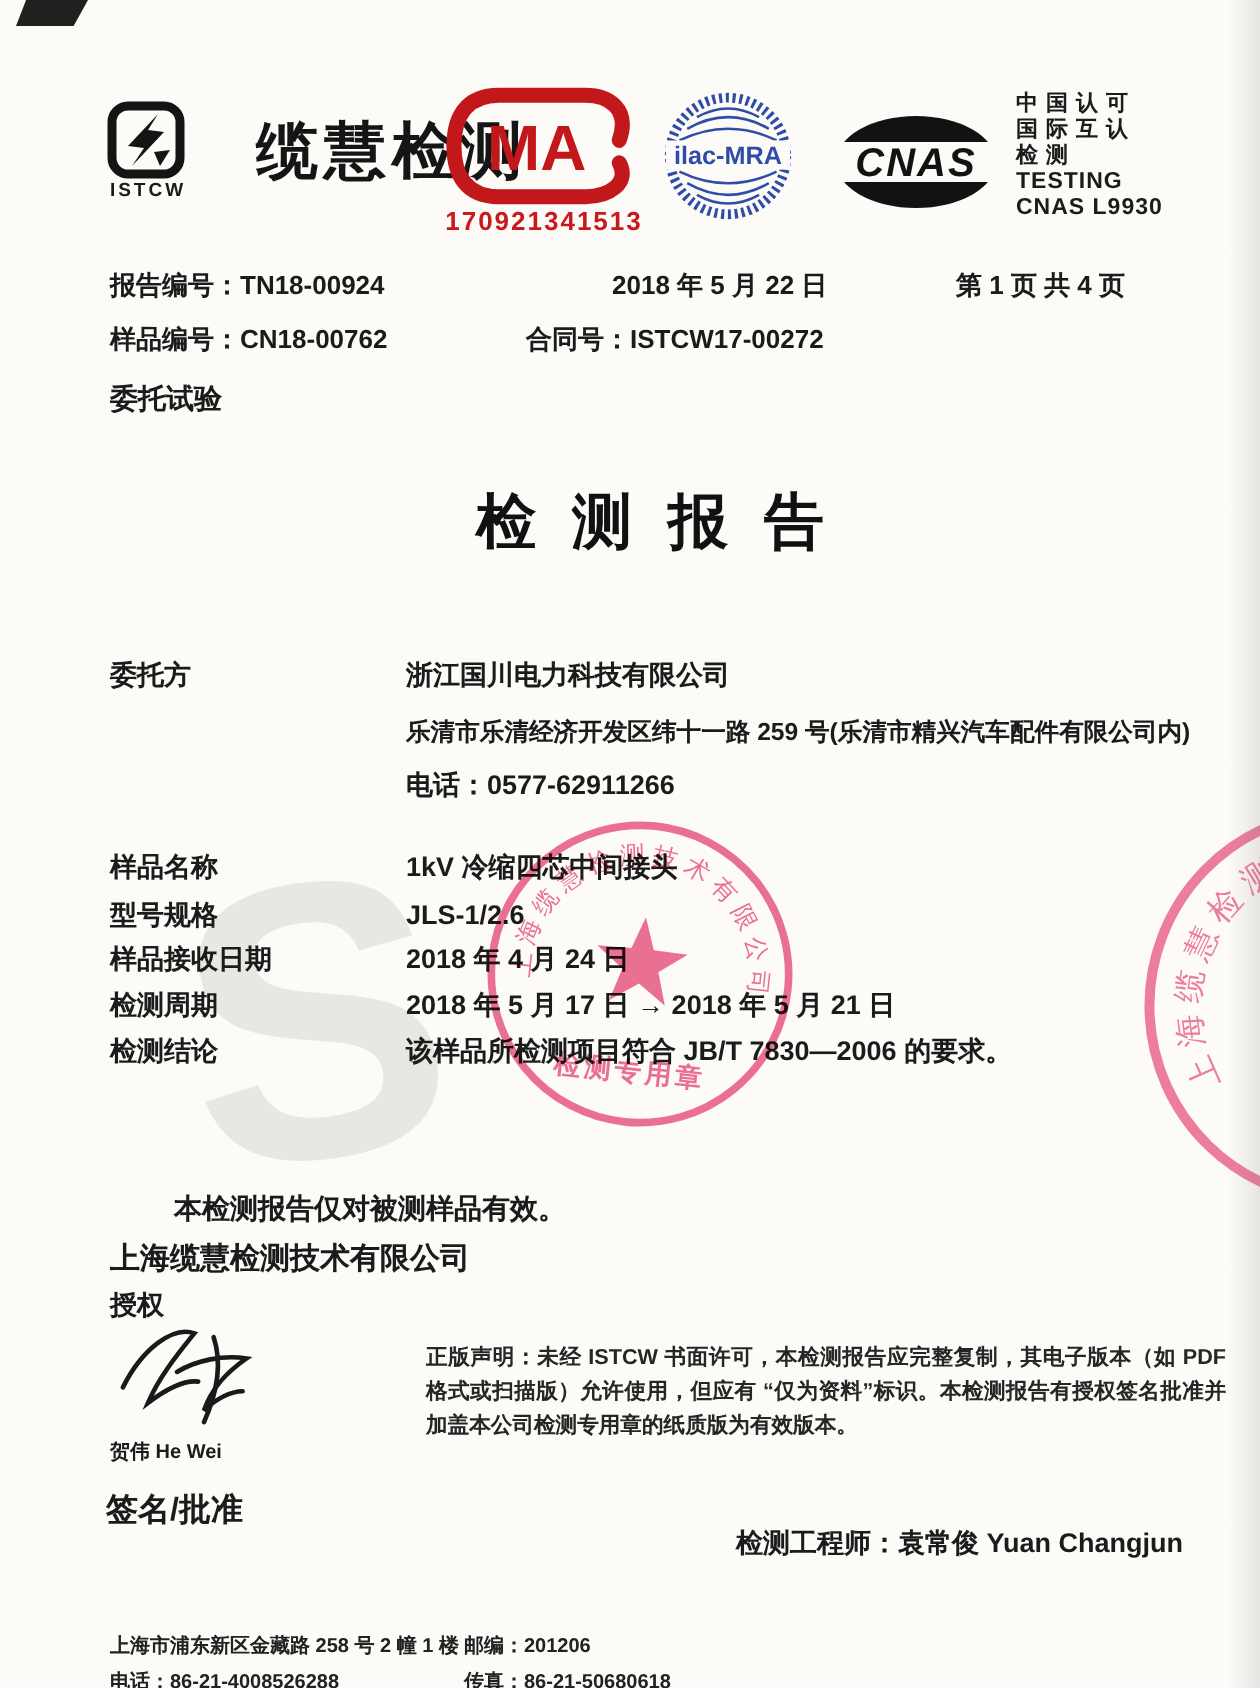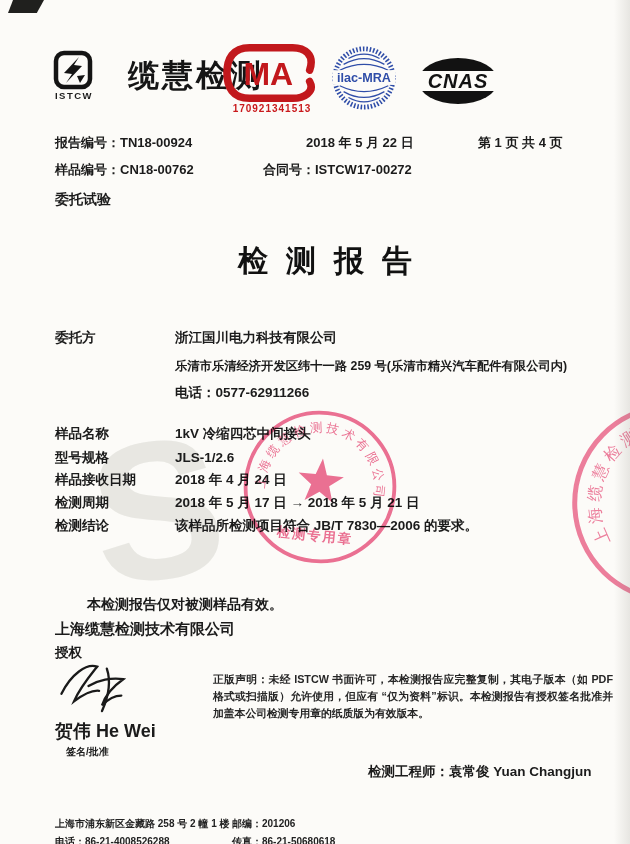--- a/index.html
+++ b/index.html
@@ -15,56 +15,56 @@
   .corner-mark{left:8px;top:0;width:36px;height:13px;background:#20201e;
     clip-path:polygon(14% 0,100% 0,80% 100%,0 100%);}
   .edge-shade{right:0;top:0;width:16px;height:844px;
     background:linear-gradient(to right,rgba(120,118,108,0),rgba(120,118,108,.16));}
   .watermark{left:92px;top:398px;font-size:196px;font-weight:700;
     color:rgba(186,186,176,.30);transform:rotate(-8deg);user-select:none;}
   
   .istcw-abbr{left:47px;top:90px;width:54px;text-align:center;font-size:9.5px;
     font-weight:700;letter-spacing:1.5px;}
   .brand{left:100px;top:55px;font-size:31px;font-weight:700;letter-spacing:3px;color:#151515;margin-left:28px;}
-  .cma-number{left:216px;top:103px;width:112px;text-align:center;font-size:10px;
+  .cma-number{left:216px;top:103px;width:112px;text-align:center;font-size:13px;
     font-weight:700;color:#c9191c;letter-spacing:1px;}
   .accred{left:508px;top:46px;line-height:13px;}
   .accred .cjk{font-size:11px;letter-spacing:4px;font-weight:600;}
   .accred .lat{font-size:11.5px;font-weight:700;letter-spacing:.5px;}
   
   .meta-row1{top:134px;left:0;width:630px;font-size:13px;}
   .meta-row2{top:161px;left:0;width:630px;font-size:13px;}
   .m-left{position:absolute;left:55px;}
   .m-date{position:absolute;left:306px;}
   .m-pages{position:absolute;left:478px;}
   .m-contract{position:absolute;left:263px;}
   .test-type{left:55px;top:191px;font-size:14px;}
   .title{left:0;top:241px;width:630px;text-align:center;font-size:30px;
     font-weight:700;letter-spacing:18px;text-indent:18px;color:#111;padding-left:20px;}
   
   .fields{left:55px;top:329px;width:565px;}
-  .frow{display:flex;line-height:18px;font-size:13.5px;white-space:nowrap;}
+  .frow{display:flex;line-height:18px;font-size:13.5px;white-space:nowrap;gap:28px;}
   .frow .lab{width:120px;flex:0 0 120px;font-weight:700;}
   .frow .val{flex:1;font-weight:700;}
   .frow.small .val{font-size:12.3px;}
   .mb10{margin-bottom:10px;}.mb9{margin-bottom:9px;}.mb7{margin-bottom:7px;}
   .mb6{margin-bottom:6px;margin-top:23px;}.mb4{margin-bottom:4px;}.mb5{margin-bottom:5px;}
   
   .stamp{color:#e84a78;opacity:.78;mix-blend-mode:multiply;}
   .stamp-main{left:239px;top:406px;width:162px;height:162px;transform:rotate(6deg);}
   .stamp-edge{left:566px;top:397px;width:212px;height:212px;transform:rotate(-24deg);opacity:.7;}
   
   .validity{left:55px;top:596px;font-size:14px;margin-left:32px;}
   .company{left:55px;top:620px;font-size:15px;}
   .authorize{left:55px;top:644px;font-size:13.5px;}
   .signature{left:52px;top:657px;}
   .disclaimer{left:213px;top:671px;width:400px;font-size:10.8px;line-height:1.58;
     font-weight:600;text-align:justify;color:#262626;}
-  .approver-name{left:55px;top:719px;font-size:18px;}
-  .approver-role{left:66px;top:745px;font-size:10px;}
+  .approver-name{left:55px;top:719px;font-size:10px;}
+  .approver-role{left:53px;top:745px;font-size:16px;}
   .engineer{left:368px;top:763px;font-size:13.5px;}
   
   .footer-col{top:791px;font-size:10px;font-weight:700;line-height:1.75;color:#222;white-space:nowrap;margin-top:24px;}
   .fc1{left:55px;} .fc2{left:232px;} .fc3{left:340px;}
 </style>
 </head>
 <body>
 
 <div class="page">
 
@@ -96,20 +96,27 @@
     <rect x="3" y="27" width="64" height="15" fill="#fcfbf8"></rect>
     <text x="35" y="39" font-size="13" font-weight="bold" fill="#2f4da8" text-anchor="middle">ilac-MRA</text>
   </svg>
 
   <svg class="abs" style="left:416px;top:56px" width="84" height="50" viewBox="0 0 84 50">
     <ellipse cx="42" cy="25" rx="40" ry="23" fill="#121212"></ellipse>
     <rect x="0" y="15" width="84" height="20" fill="#fcfbf8"></rect>
     <text x="42" y="32" font-size="20" font-weight="bold" font-style="italic" fill="#121212" text-anchor="middle" letter-spacing="1">CNAS</text>
   </svg>
 
+  <div class="abs accred">
+    <div class="cjk">中国认可</div>
+    <div class="cjk">国际互认</div>
+    <div class="cjk">检测</div>
+    <div class="lat">TESTING</div>
+    <div class="lat">CNAS L9930</div>
+  </div>
 
   <div class="abs meta-row1">
     <span class="m-left b">
       <span>报告编号：</span><span>TN18-00924</span>
     </span>
     <span class="m-date b">2018 年 5 月 22 日</span>
     <span class="m-pages b">第 1 页 共 4 页</span>
   </div>
   <div class="abs meta-row2">
     <span class="m-left b">

